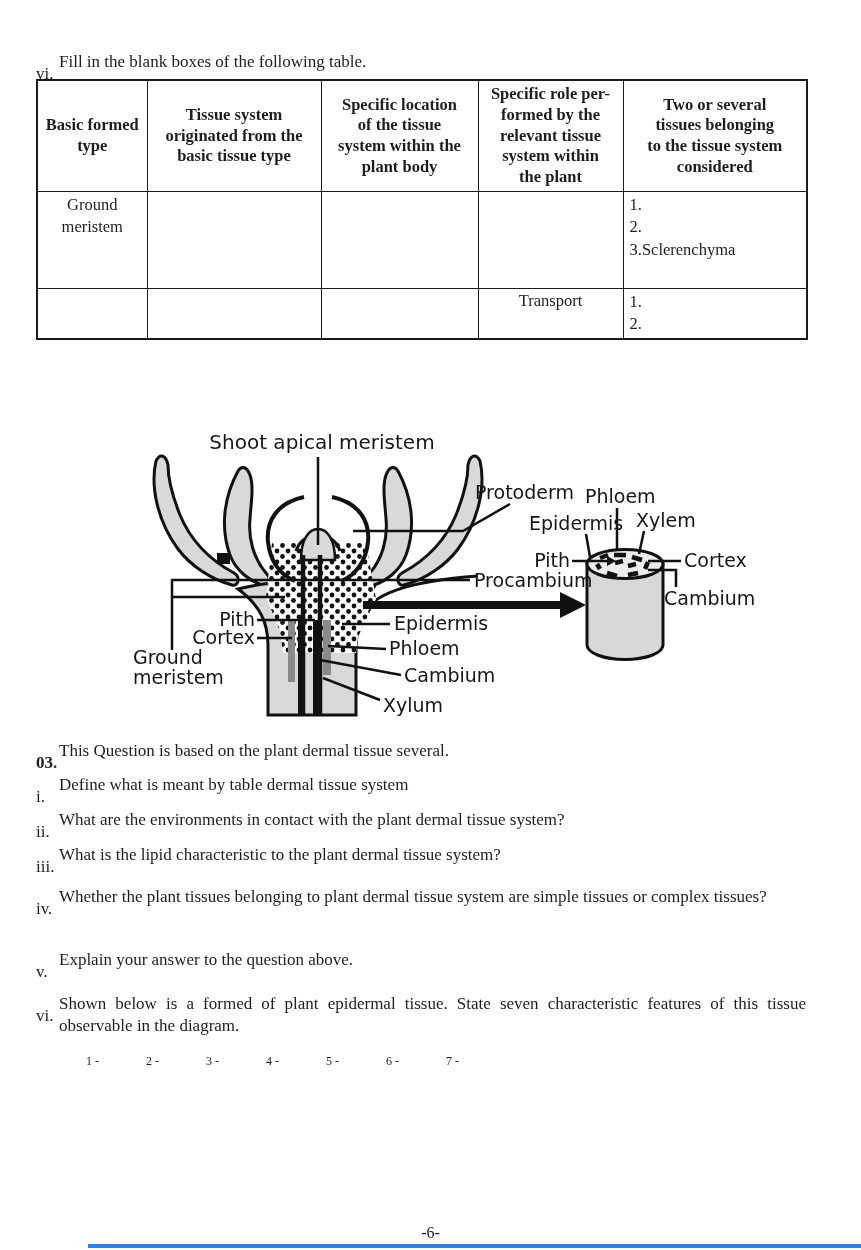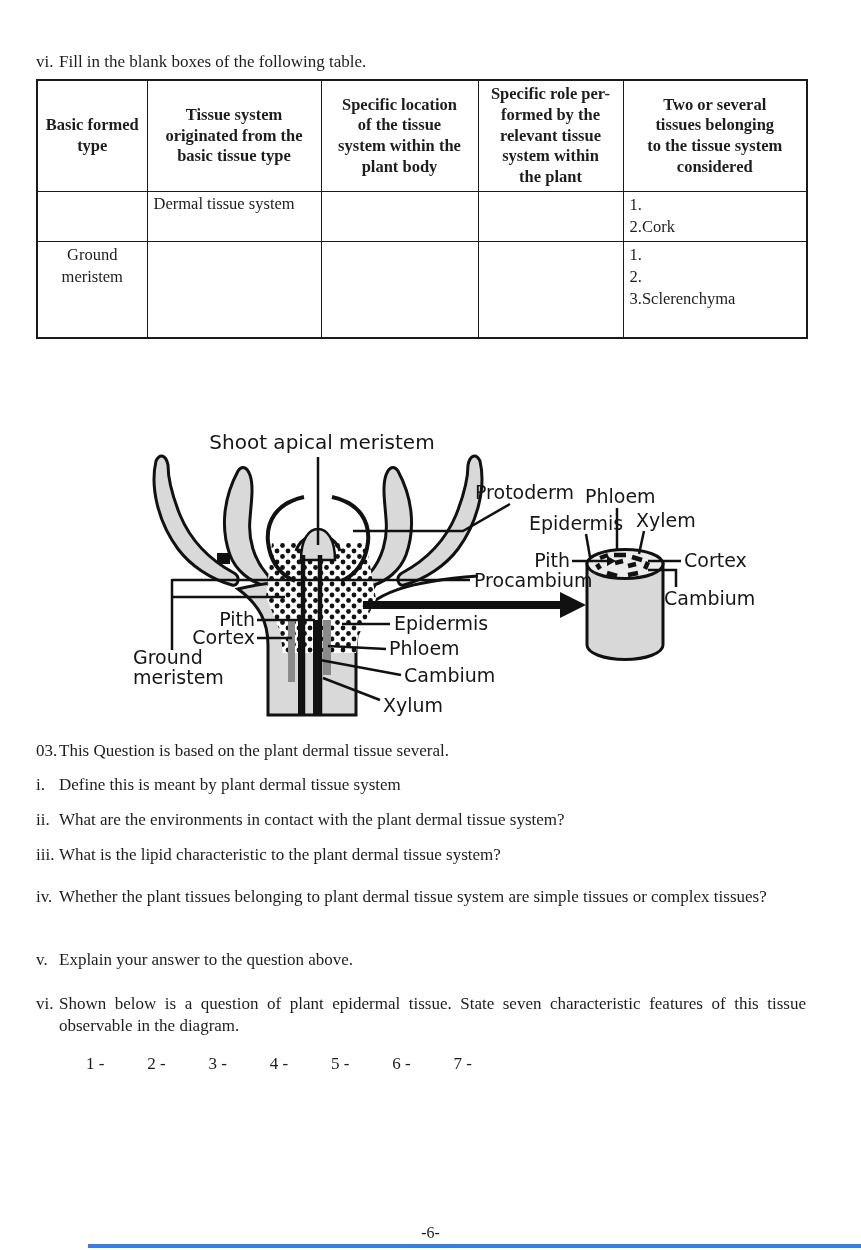--- a/index.html
+++ b/index.html
@@ -2,40 +2,40 @@
 <html><head>
 <meta charset="utf-8">
 <style>
   html,body{margin:0;padding:0;}
   body{
     width:861px;height:1250px;position:relative;background:#ffffff;
     font-family:"Liberation Serif", serif;color:#1d1d1d;overflow:hidden;
   }
   
   .qrow{position:absolute;left:36px;width:770px;font-size:17px;line-height:1.3;}
-  .qnum{position:absolute;left:0;top:0;text-align:right;}
-  .qnum.b{font-weight:normal;}
+  .qnum{position:absolute;left:0;top:12px;text-align:right;}
+  .qnum.b{font-weight:bold;}
   .qtext{margin-left:23px;}
   .qtext.just{text-align:justify;}
   
   table.fill{
     position:absolute;left:36px;top:79px;border-collapse:collapse;table-layout:fixed;
     width:770px;font-size:16.5px;
   }
   table.fill td,table.fill th{border:1.6px solid #1a1a1a;padding:2px 6px;vertical-align:top;}
   table.fill{border:2.5px solid #1a1a1a;}
   table.fill th{
     font-weight:bold;text-align:center;vertical-align:middle;
     white-space:pre-line;line-height:1.25;height:106px;padding:2px 3px;
   }
   tr.r1{height:49px;} tr.r2{height:97px;} tr.r3{height:46px;}
   td.center{text-align:center;}
   td.prewrap{white-space:pre-line;line-height:1.35;}
   
-  .blanks{position:absolute;left:86px;top:1054px;font-size:17px;}
+  .blanks{position:absolute;left:86px;top:1054px;font-size:12px;}
   .blanks span{display:inline-block;width:57px;}
   
   .pageno{position:absolute;left:0;top:1224px;width:861px;text-align:center;font-size:16px;}
   .blueline{position:absolute;left:88px;top:1244px;width:773px;height:4px;background:#2f80ed;}
   
   .diagram{position:absolute;left:120px;top:427px;}
   .diagram text{font-family:"DejaVu Sans", sans-serif;font-size:19px;fill:#161616;}
   .diagram text.sam{font-size:20px;}
   .dk{stroke:#111;fill:none;}
 </style>
@@ -69,37 +69,37 @@
     <th>Specific role per-
 formed by the
 relevant tissue
 system within
 the plant</th>
     <th>Two or several
 tissues belonging
 to the tissue system
 considered</th>
   </tr>
-  <tr class="r1">
-    <td></td>
-    <td>Dermal tissue system</td>
-    <td></td>
-    <td></td>
-    <td class="prewrap">1.
-2.Cork</td>
-  </tr>
   <tr class="r2">
     <td class="center prewrap">Ground
 meristem</td>
     <td></td>
     <td></td>
     <td></td>
     <td class="prewrap">1.
 2.
 3.Sclerenchyma</td>
+  </tr>
+  <tr class="r3">
+    <td></td>
+    <td></td>
+    <td></td>
+    <td class="center">Transport</td>
+    <td class="prewrap">1.
+2.</td>
   </tr>
 </tbody>
   </table>
 
 <svg class="diagram" width="660" height="290" viewBox="0 0 660 290">
   <defs>
     <pattern id="dots" width="11" height="11" patternUnits="userSpaceOnUse">
       <circle cx="3" cy="3" r="2.4" fill="#111"></circle>
       <circle cx="8.5" cy="8.5" r="2.4" fill="#111"></circle>
     </pattern>
@@ -204,41 +204,41 @@
     <text x="544" y="178">Cambium</text>
   </g>
 </svg>
 
 <div class="qrow" style="top:740px;">
   <span class="qnum b">03.</span>
   <div class="qtext">This Question is based on the plant dermal tissue several.</div>
 </div>
 <div class="qrow" style="top:774px;">
   <span class="qnum">i.</span>
-  <div class="qtext">Define this is meant by  plant dermal tissue system</div>
+  <div class="qtext">Define what is meant by  table dermal tissue system</div>
 </div>
 <div class="qrow" style="top:809px;">
   <span class="qnum">ii.</span>
   <div class="qtext">What are the environments in contact with the plant dermal tissue system?</div>
 </div>
 <div class="qrow" style="top:844px;">
   <span class="qnum">iii.</span>
   <div class="qtext">What is the lipid characteristic to the plant dermal tissue system?</div>
 </div>
 <div class="qrow" style="top:886px;">
   <span class="qnum">iv.</span>
   <div class="qtext just">Whether the plant tissues belonging to plant dermal tissue system are simple tissues or complex tissues?</div>
 </div>
 <div class="qrow" style="top:949px;">
   <span class="qnum">v.</span>
   <div class="qtext">Explain your answer to the question above.</div>
 </div>
 <div class="qrow" style="top:993px;">
   <span class="qnum">vi.</span>
-  <div class="qtext just">Shown below is a question of plant epidermal tissue. State seven characteristic features of this tissue observable in the diagram.</div>
+  <div class="qtext just">Shown below is a formed of plant epidermal tissue. State seven characteristic features of this tissue observable in the diagram.</div>
 </div>
 
 <div class="blanks">
   <span>1 -</span>
   <span>2 -</span>
   <span>3 -</span>
   <span>4 -</span>
   <span>5 -</span>
   <span>6 -</span>
   <span>7 -</span>

